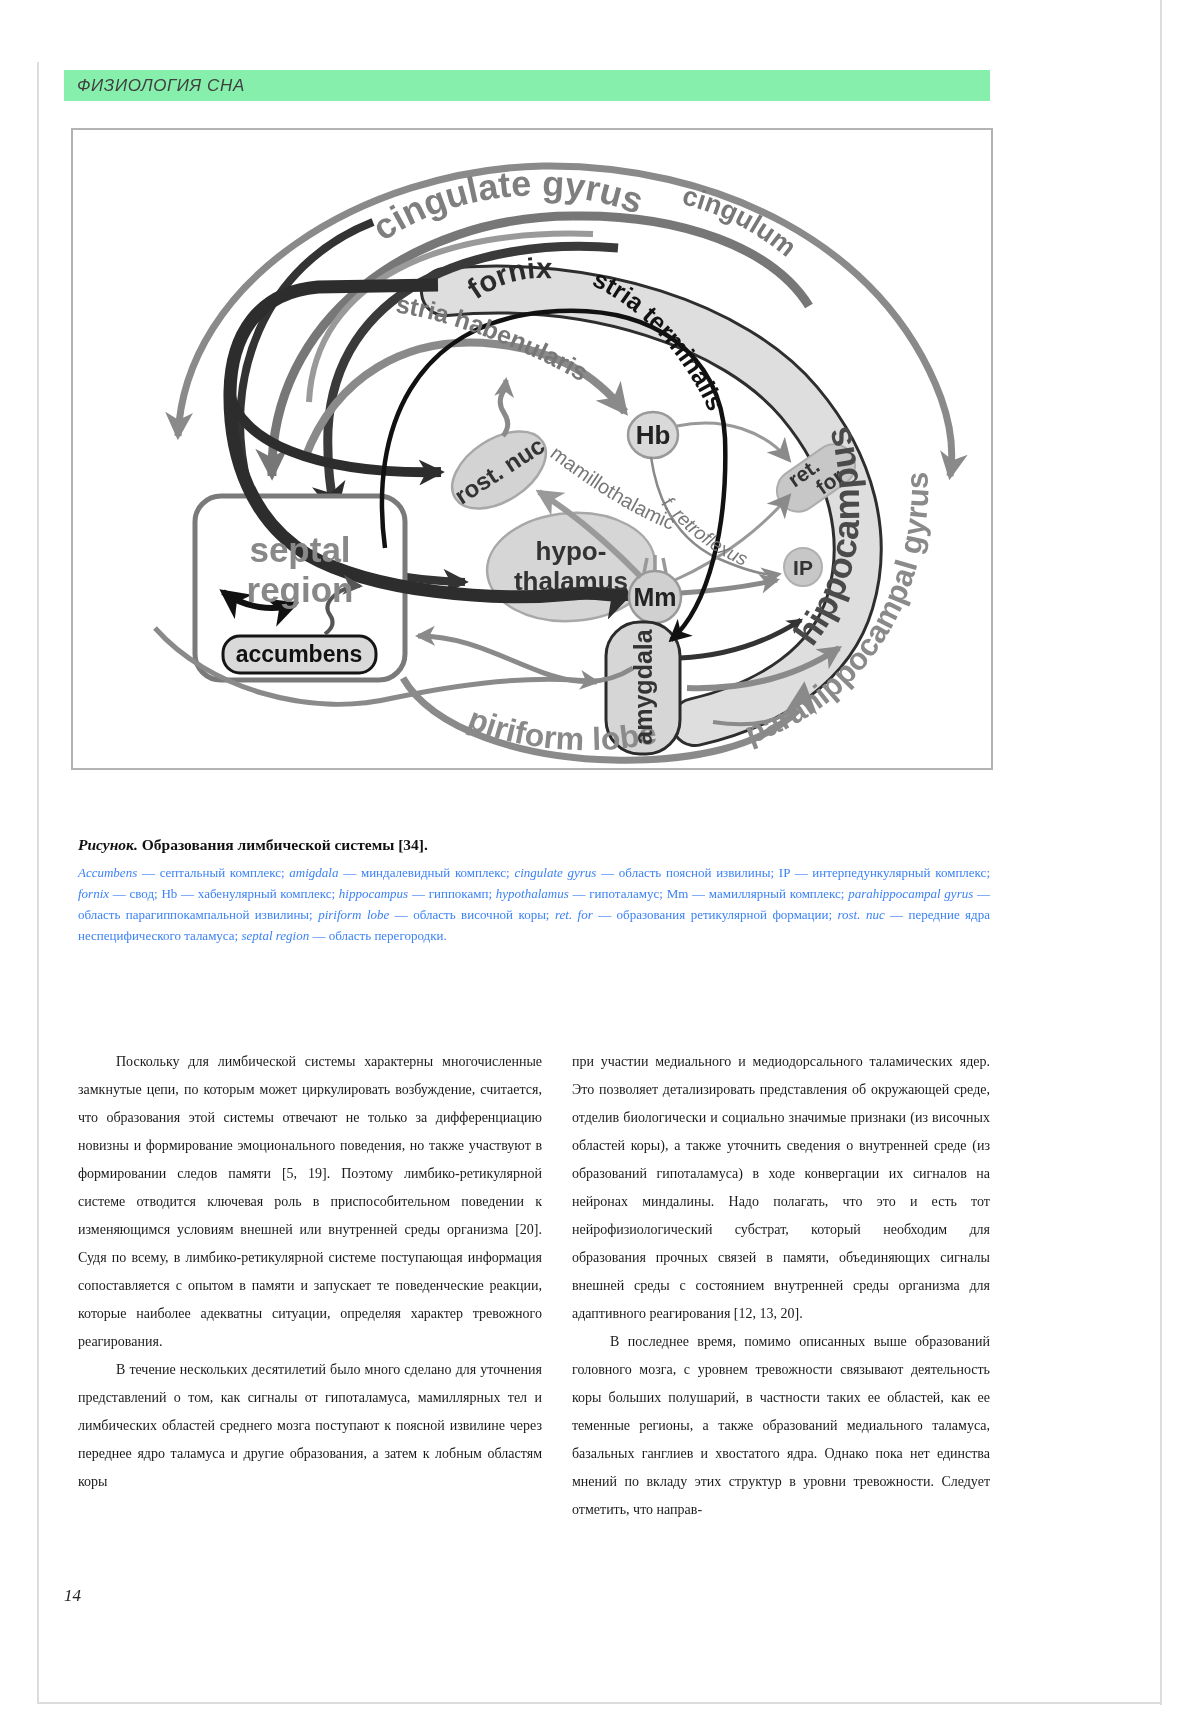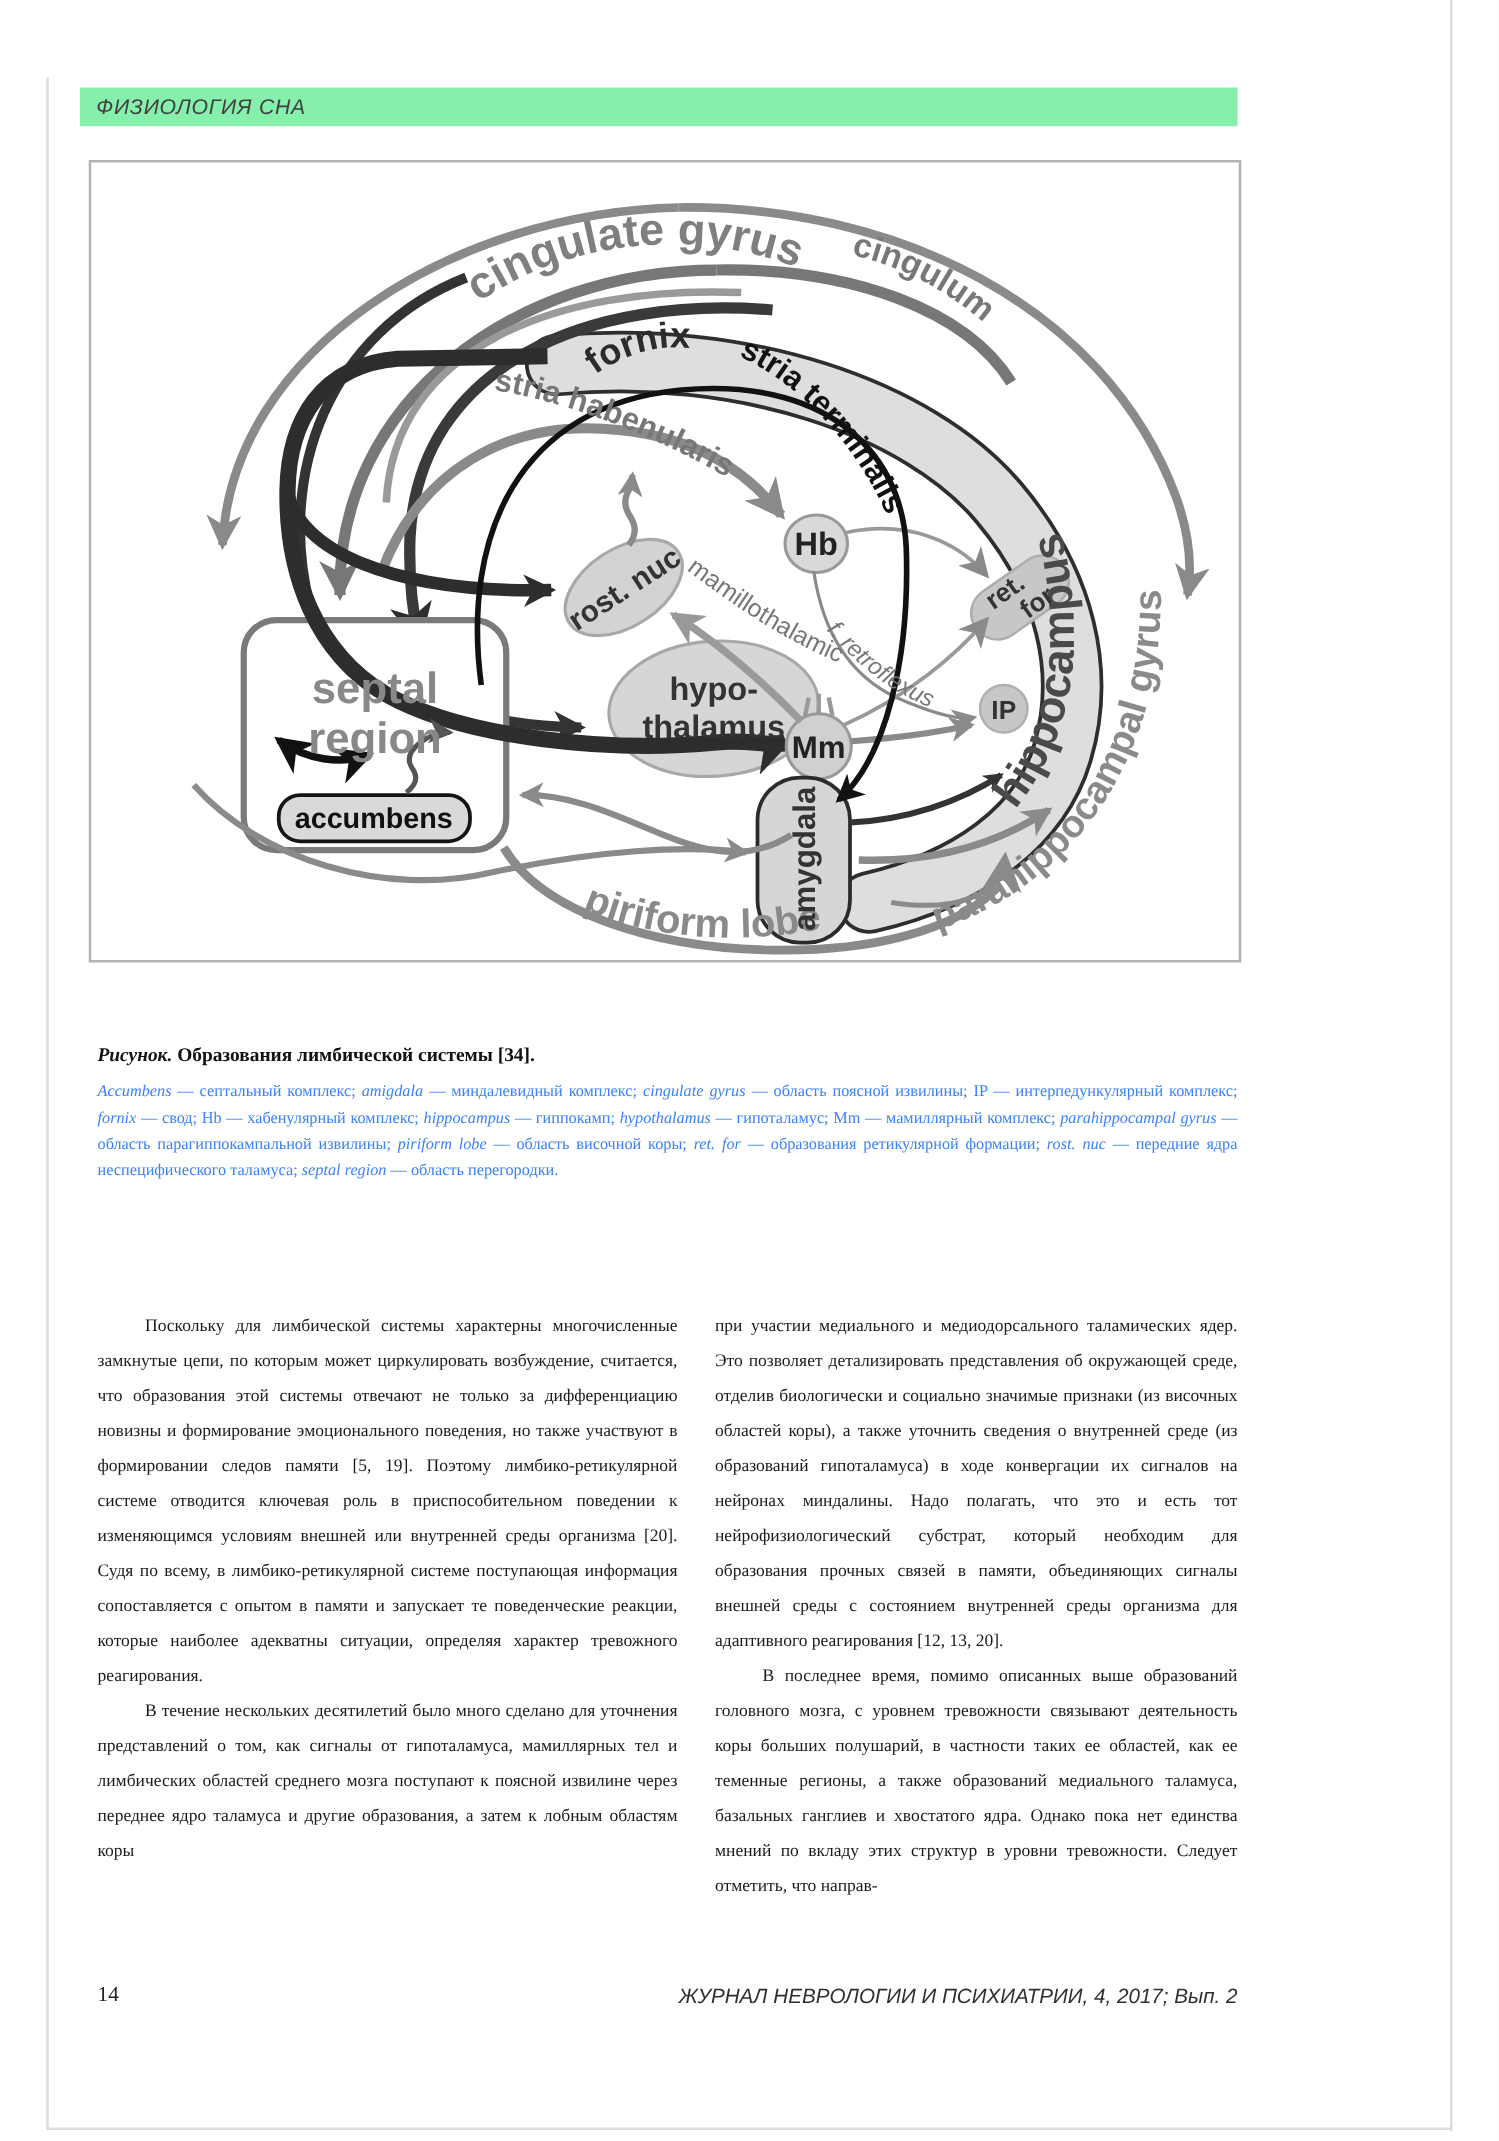--- a/index.html
+++ b/index.html
@@ -17,21 +17,21 @@
            font-size:15.5px;font-weight:bold;color:#111;}
   .caption i{font-style:italic;}
   .legend{position:absolute;left:78px;top:862px;width:912px;font-size:13px;line-height:21px;
           text-align:justify;color:#3b82f6;}
   .legend i{font-style:italic;}
   .col{position:absolute;top:1048px;font-size:14px;line-height:28px;text-align:justify;}
   .col p{margin:0;text-indent:38px;}
   .col p.noindent{text-indent:0;font-family:Liberation Serif, serif;}
   .col-left{left:78px;width:464px;}
   .col-right{left:572px;width:418px;}
-  .page-number{position:absolute;left:78px;top:1586px;font-size:17px;color:#222;}
+  .page-number{position:absolute;left:64px;top:1586px;font-size:17px;color:#222;font-style:italic;}
   .journal-footer{position:absolute;left:390px;top:1588px;width:600px;text-align:right;
                   font-family:"Liberation Sans", sans-serif;font-style:italic;font-size:16.5px;color:#2f2f2f;}
   svg text{font-family:"Liberation Sans", sans-serif;}
 </style>
 </head>
 <body>
 
 <div class="page">
 
   <div class="edge" style="left:37px;top:62px;width:2px;height:1640px;"></div>
@@ -176,15 +176,14 @@
     <p>Поскольку для лимбической системы характерны многочисленные замкнутые цепи, по которым может циркулировать возбуждение, считается, что образования этой системы отвечают не только за дифференциацию новизны и формирование эмоционального поведения, но также участвуют в формировании следов памяти [5, 19]. Поэтому лимбико-ретикулярной системе отводится ключевая роль в приспособительном поведении к изменяющимся условиям внешней или внутренней среды организма [20]. Судя по всему, в лимбико-ретикулярной системе поступающая информация сопоставляется с опытом в памяти и запускает те поведенческие реакции, которые наиболее адекватны ситуации, определяя характер тревожного реагирования.</p>
     <p>В течение нескольких десятилетий было много сделано для уточнения представлений о том, как сигналы от гипоталамуса, мамиллярных тел и лимбических областей среднего мозга поступают к поясной извилине через переднее ядро таламуса и другие образования, а затем к лобным областям коры</p>
   </div>
 
   <div class="col col-right">
     <p class="noindent">при участии медиального и медиодорсального таламических ядер. Это позволяет детализировать представления об окружающей среде, отделив биологически и социально значимые признаки (из височных областей коры), а также уточнить сведения о внутренней среде (из образований гипоталамуса) в ходе конвергации их сигналов на нейронах миндалины. Надо полагать, что это и есть тот нейрофизиологический субстрат, который необходим для образования прочных связей в памяти, объединяющих сигналы внешней среды с состоянием внутренней среды организма для адаптивного реагирования [12, 13, 20].</p>
     <p>В последнее время, помимо описанных выше образований головного мозга, с уровнем тревожности связывают деятельность коры больших полушарий, в частности таких ее областей, как ее теменные регионы, а также образований медиального таламуса, базальных ганглиев и хвостатого ядра. Однако пока нет единства мнений по вкладу этих структур в уровни тревожности. Следует отметить, что направ-</p>
   </div>
 
   <div class="page-number">14</div>
-  <div class="journal-footer">ЖУРНАЛ НЕВРОЛОГИИ И ПСИХИАТРИИ, 4, 2017; Вып. 2</div>
 
 </div>
 
 </body></html>

